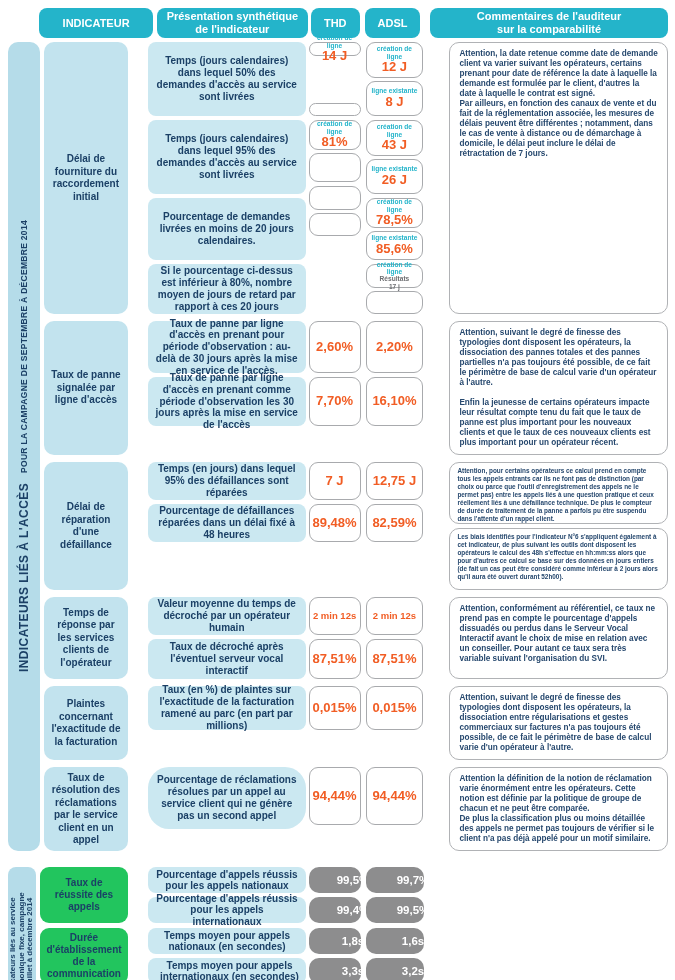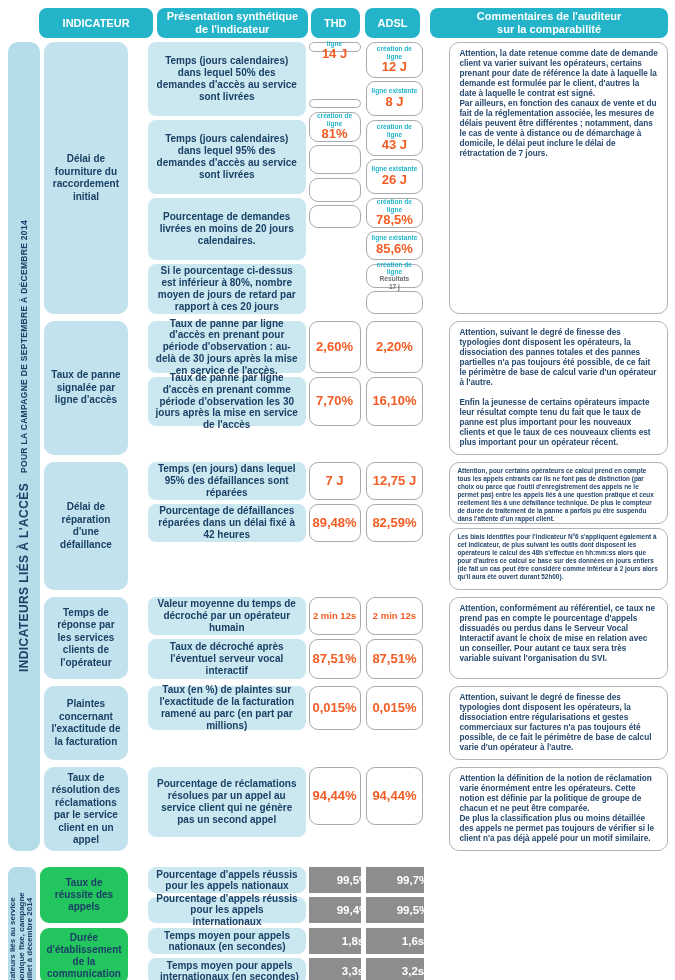--- a/index.html
+++ b/index.html
@@ -63,21 +63,21 @@
   #phone-groups{margin-left:32px;}
   .pgroup{display:flex;margin-bottom:5px;}
   .pgroup:last-child{margin-bottom:0;}
   .pglabel{width:88px;background:#22c55e;border-radius:9px;color:#1b4066;font-weight:bold;font-size:10px;
     display:flex;align-items:center;justify-content:center;text-align:center;padding:2px 5px;box-sizing:border-box;
     line-height:1.2;}
   .pdesc{background:#cbe8f1;border-radius:8px;color:#1b4066;font-weight:bold;font-size:10px;line-height:1.15;
     display:flex;align-items:center;justify-content:center;text-align:center;padding:1px 7px;box-sizing:border-box;
     margin-bottom:4px;}
   .dcol .pdesc:last-child{margin-bottom:0;}
-  .gbox{background:#8d8d8e;border-radius:0;color:#fff;font-weight:bold;font-size:11.5px;
+  .gbox{background:#8d8d8e;border-radius:10px;color:#fff;font-weight:bold;font-size:11.5px;
     display:flex;align-items:center;justify-content:center;margin-bottom:4px;padding-left:36px;}
   .col .gbox:last-child{margin-bottom:0;}
 </style>
 </head>
 <body>
 
 <div class="page">
 
   <div class="hdr">
     <div class="hcell hc1">INDICATEUR</div>
@@ -97,21 +97,21 @@
     <div id="access-groups">
         <div class="agroup">
           <div class="glabel">Délai de fourniture du raccordement initial</div>
           <div class="col dcol">
             <div class="desc" style="height: 74px;">Temps (jours calendaires) dans lequel 50% des demandes d'accès au service sont livrées</div>
             <div class="desc" style="height: 74px;">Temps (jours calendaires) dans lequel 95% des demandes d'accès au service sont livrées</div>
             <div class="desc" style="height: 62px;">Pourcentage de demandes livrées en moins de 20 jours calendaires.</div>
             <div class="desc" style="height: 50px;">Si le pourcentage ci-dessus est inférieur à 80%, nombre moyen de jours de retard par rapport à ces 20 jours</div>
           </div>
           <div class="col tcol">
-            <div class="vstack" style="height: 66px; gap: 44px;">
+            <div class="vstack" style="height: 74px; gap: 44px;">
               <div class="vbox">
                 <div class="vtag">création de ligne</div>
                 <div class="vval">14 J</div>
               </div>
               <div class="vbox"></div>
             </div>
             <div class="vstack" style="height: 62px;">
               <div class="vbox">
                 <div class="vtag">création de ligne</div>
                 <div class="vval">81%</div>
@@ -201,21 +201,21 @@
           <div class="col ccol">
             <div class="comment">Attention, suivant le degré de finesse des typologies dont disposent les opérateurs, la dissociation des pannes totales et des pannes partielles n'a pas toujours été possible, de ce fait le périmètre de base de calcul varie d'un opérateur à l'autre.
 
 Enfin la jeunesse de certains opérateurs impacte leur résultat compte tenu du fait que le taux de panne est plus important pour les nouveaux clients et que le taux de ces nouveaux clients est plus important pour un opérateur récent.</div>
           </div>
         </div>
         <div class="agroup">
           <div class="glabel">Délai de réparation d'une défaillance</div>
           <div class="col dcol">
             <div class="desc" style="height: 38px;">Temps (en jours) dans lequel 95% des défaillances sont réparées</div>
-            <div class="desc" style="height: 38px;">Pourcentage de défaillances réparées dans un délai fixé à 42 heures</div>
+            <div class="desc" style="height: 38px;">Pourcentage de défaillances réparées dans un délai fixé à 48 heures</div>
           </div>
           <div class="col tcol">
             <div class="vstack" style="height: 38px;">
               <div class="vbox">
                 <div class="vval">7 J</div>
               </div>
             </div>
             <div class="vstack" style="height: 38px;">
               <div class="vbox">
                 <div class="vval">89,48%</div>
@@ -292,21 +292,21 @@
               </div>
             </div>
           </div>
           <div class="col ccol">
             <div class="comment">Attention, suivant le degré de finesse des typologies dont disposent les opérateurs, la dissociation entre régularisations et gestes commerciaux sur factures n'a pas toujours été possible, de ce fait le périmètre de base de calcul varie d'un opérateur à l'autre.</div>
           </div>
         </div>
         <div class="agroup">
           <div class="glabel">Taux de résolution des réclamations par le service client en un appel</div>
           <div class="col dcol">
-            <div class="desc" style="height: 70px;">Pourcentage de réclamations résolues par un appel au service client qui ne génère pas un second appel</div>
+            <div class="desc" style="height: 62px; border-radius: 21px;">Pourcentage de réclamations résolues par un appel au service client qui ne génère pas un second appel</div>
           </div>
           <div class="col tcol">
             <div class="vstack" style="height: 58px;">
               <div class="vbox">
                 <div class="vval">94,44%</div>
               </div>
             </div>
           </div>
           <div class="col acol">
             <div class="vstack" style="height: 58px;">

